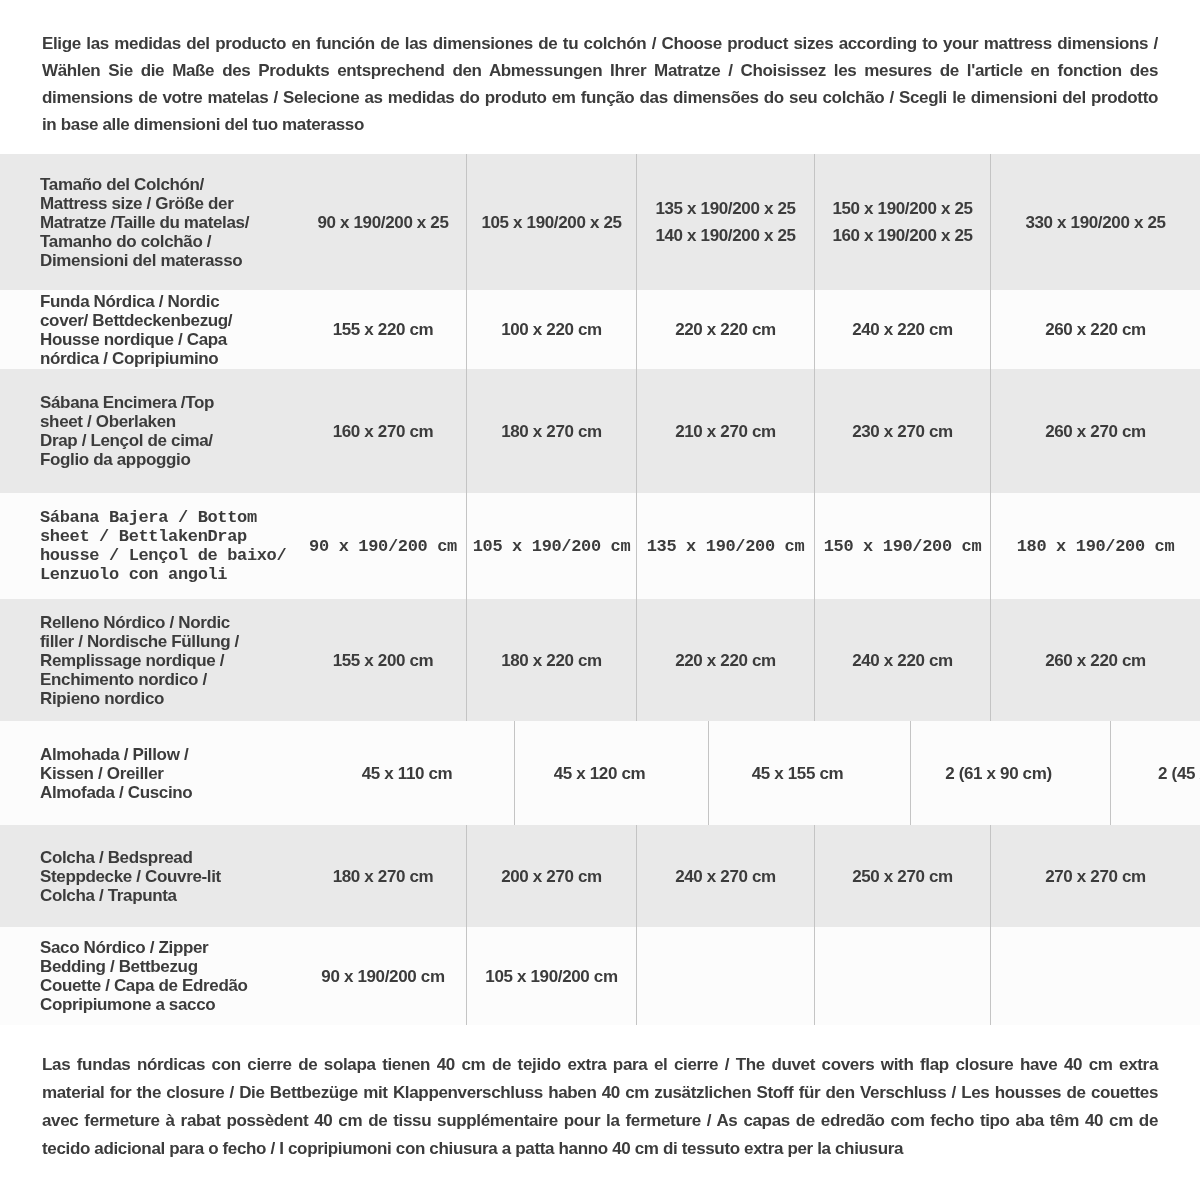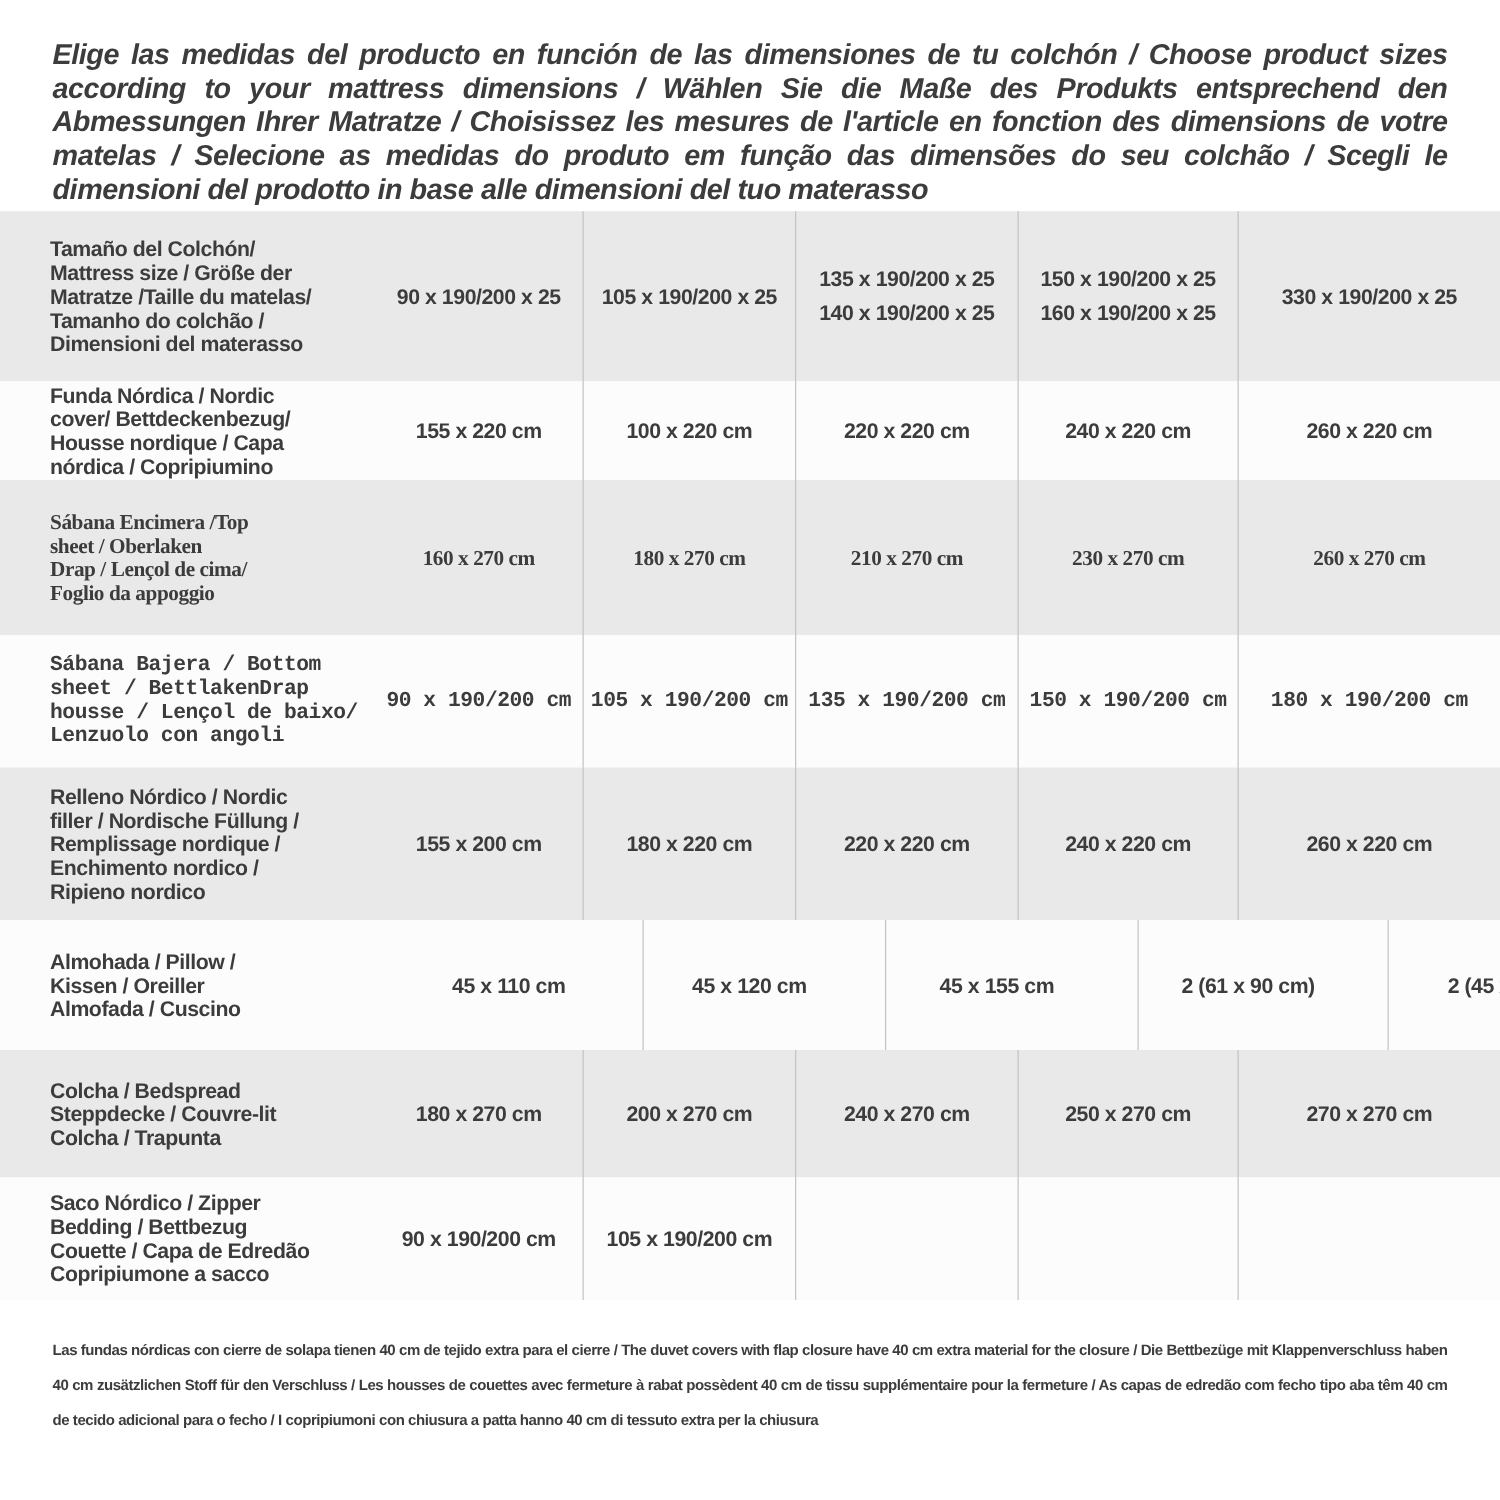--- a/index.html
+++ b/index.html
@@ -5,42 +5,41 @@
   * { margin: 0; padding: 0; box-sizing: border-box; }
   html, body { background: #ffffff; }
   body {
     width: 1200px; height: 1200px;
     font-family: "Liberation Sans", sans-serif;
     font-weight: 700;
     color: #3c3c3c;
     overflow: hidden;
   }
   .intro {
-    margin: 30px 42px 4px 42px;
-    font-size: 23px;
+    margin: 30px 42px 16px 42px;
+    font-size: 17px;
     line-height: 27px;
     letter-spacing: -0.35px;
     text-align: justify;
     white-space: normal;
-    font-style: italic;
   }
   .size-table {
     margin-top: 1px;
     width: 1200px;
   }
   .row {
     display: grid;
     grid-template-columns: 300px 166px 170px 178px 176px 210px;
     width: 1200px;
   }
   .row:nth-child(odd)  { background: #e9e9e9; }
   .row:nth-child(even) { background: #fcfcfc; }
   .row-0 { height: 136px; }
   .row-1 { height: 79px; }
-  .row-2 { height: 124px; font-family: Liberation Serif, serif; }
+  .row-2 { height: 124px; }
   .row-3 { height: 106px; font-family: Liberation Mono, monospace; }
   .row-4 { height: 122px; }
   .row-5 { height: 104px; gap: 24px; }
   .row-6 { height: 102px; }
   .row-7 { height: 98px; }
   .cell {
     display: flex;
     align-items: center;
     justify-content: center;
     text-align: center;
@@ -53,21 +52,21 @@
   .cell.label {
     justify-content: flex-start;
     text-align: left;
     padding-left: 40px;
     padding-right: 6px;
     font-size: 17px;
     line-height: 19px;
   }
   .footnote {
     margin: 26px 42px 0 42px;
-    font-size: 12px;
+    font-size: 17px;
     line-height: 28px;
     letter-spacing: -0.35px;
     text-align: justify;
   }
 </style>
 </head>
 <body>
 
 <div class="page">
 

